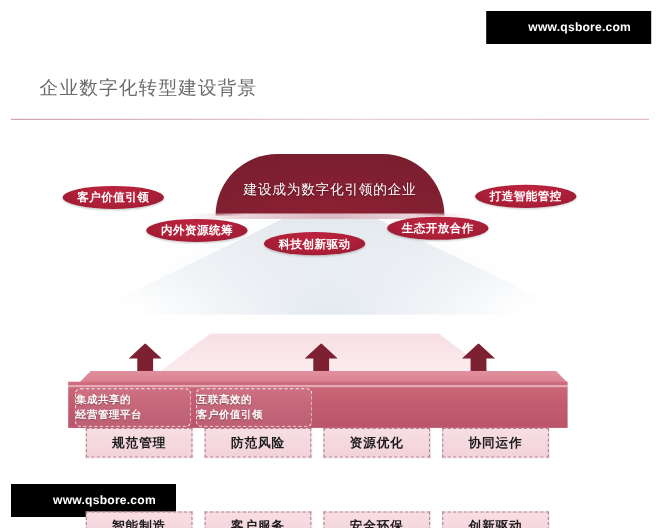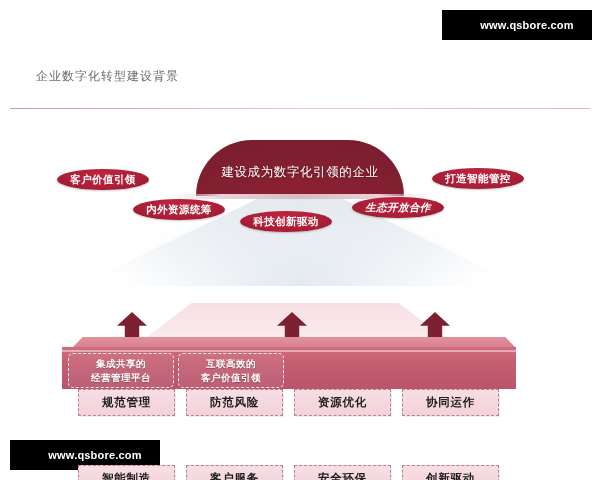--- a/index.html
+++ b/index.html
@@ -14,21 +14,21 @@
     position:absolute;background:#000000;color:#ffffff;
     font-size:11px;font-weight:bold;letter-spacing:.2px;
     display:flex;align-items:center;justify-content:center;padding-left:20px;
   }
   .wm-top{right:8px;top:10px;width:130px;height:30px;}
   .wm-bottom{left:10px;bottom:10px;width:130px;height:30px;}
 
   
   .title{
     position:absolute;left:36px;top:68px;
-    font-size:12px;color:#6b6b6b;letter-spacing:1px;white-space:nowrap;
+    font-size:17px;color:#6b6b6b;letter-spacing:1px;white-space:nowrap;
   }
   .rule{
     position:absolute;left:10px;top:108px;width:580px;height:1px;
     background:linear-gradient(to right,#c99aa9,#e6cbd4 55%,#d9b4c0);
   }
 
   
   .diagram{position:absolute;left:0;top:118px;width:600px;height:300px;}
 
   
@@ -120,21 +120,21 @@
     position:absolute;left:0;top:13px;width:454px;height:2px;
     background:rgba(255,255,255,.45);
   }
   .pgrid{
     position:absolute;left:6px;top:16px;width:442px;
     display:grid;grid-template-columns:repeat(4,106px);column-gap:4px;
   }
   .pcell{
     height:33px;border:1px dashed rgba(255,255,255,.85);border-radius:5px;
     background:rgba(255,255,255,.07);
-    display:flex;flex-direction:column;align-items:center;justify-content:center;
+    display:flex;flex-direction:column;justify-content:center;
     color:#ffffff;font-size:9.5px;font-weight:bold;line-height:14px;letter-spacing:.5px;
     text-shadow:0 1px 1px rgba(0,0,0,.3);
   }
 </style>
 </head>
 <body>
 
 <div class="stage">
 
   <div class="wm wm-top">www.qsbore.com</div>
@@ -157,21 +157,21 @@
 
     <div class="dome">
       <span>建设成为数字化引领的企业</span>
     </div>
     <div class="dome-base"></div>
 
     <div id="pill-layer">
         <div class="pill" style="left: 57px; top: 51px; width: 92px; height: 21px;">客户价值引领</div>
         <div class="pill" style="left: 133px; top: 81px; width: 92px; height: 21px;">内外资源统筹</div>
         <div class="pill" style="left: 240px; top: 93px; width: 92px; height: 21px;">科技创新驱动</div>
-        <div class="pill" style="left: 352px; top: 79px; width: 92px; height: 21px; font-style: italic;">生态开放合作</div>
+        <div class="pill" style="left: 352px; top: 79px; width: 92px; height: 21px;">生态开放合作</div>
         <div class="pill" style="left: 432px; top: 50px; width: 92px; height: 21px;">打造智能管控</div>
       </div>
 
     <div class="boxes">
       <div class="bgrid" id="box-grid">
           <div class="cbox">规范管理</div>
           <div class="cbox">防范风险</div>
           <div class="cbox">资源优化</div>
           <div class="cbox">协同运作</div>
           <div class="cbox">智能制造</div>

